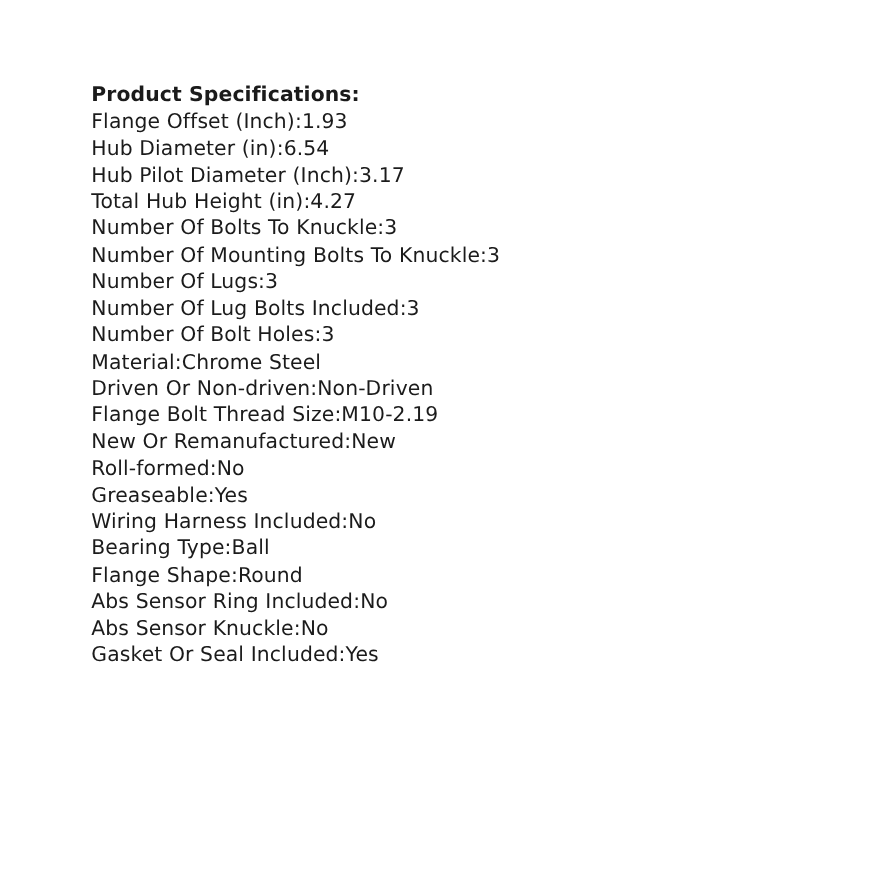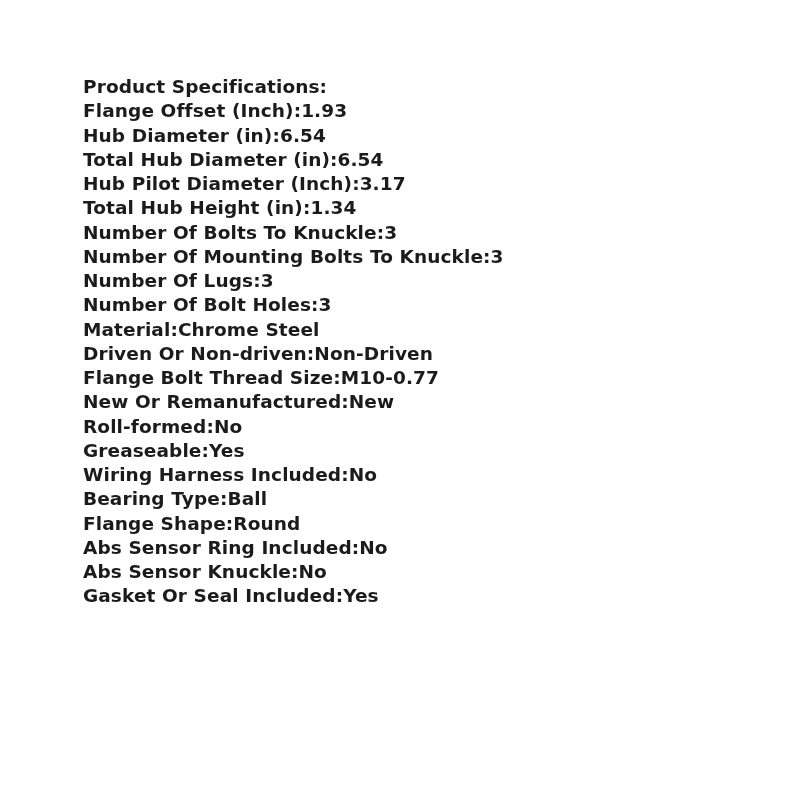--- a/index.html
+++ b/index.html
@@ -23,42 +23,42 @@
     color: #1b1b1b;
     font-size: 18.5px;
     line-height: 24.25px;
     letter-spacing: 0.1px;
     white-space: nowrap;
   }
   .spec-title {
     font-weight: bold;
   }
   .spec-row {
-    font-weight: bold;
+    font-weight: normal;
   }
 </style>
 </head>
 <body>
 
 <div class="canvas">
   <div class="spec-sheet">
     <div class="spec-title">Product Specifications:</div>
     <div id="spec-list">
         <div class="spec-row"><span>Flange Offset (Inch)</span>:<span>1.93</span></div>
         <div class="spec-row"><span>Hub Diameter (in)</span>:<span>6.54</span></div>
-        <div class="spec-row"><span>Total Hub Diameter (in)</span>:<span>6.54</span></div>
         <div class="spec-row"><span>Hub Pilot Diameter (Inch)</span>:<span>3.17</span></div>
-        <div class="spec-row"><span>Total Hub Height (in)</span>:<span>1.34</span></div>
+        <div class="spec-row"><span>Total Hub Height (in)</span>:<span>4.27</span></div>
         <div class="spec-row"><span>Number Of Bolts To Knuckle</span>:<span>3</span></div>
         <div class="spec-row"><span>Number Of Mounting Bolts To Knuckle</span>:<span>3</span></div>
         <div class="spec-row"><span>Number Of Lugs</span>:<span>3</span></div>
+        <div class="spec-row"><span>Number Of Lug Bolts Included</span>:<span>3</span></div>
         <div class="spec-row"><span>Number Of Bolt Holes</span>:<span>3</span></div>
         <div class="spec-row"><span>Material</span>:<span>Chrome Steel</span></div>
         <div class="spec-row"><span>Driven Or Non-driven</span>:<span>Non-Driven</span></div>
-        <div class="spec-row"><span>Flange Bolt Thread Size</span>:<span>M10-0.77</span></div>
+        <div class="spec-row"><span>Flange Bolt Thread Size</span>:<span>M10-2.19</span></div>
         <div class="spec-row"><span>New Or Remanufactured</span>:<span>New</span></div>
         <div class="spec-row"><span>Roll-formed</span>:<span>No</span></div>
         <div class="spec-row"><span>Greaseable</span>:<span>Yes</span></div>
         <div class="spec-row"><span>Wiring Harness Included</span>:<span>No</span></div>
         <div class="spec-row"><span>Bearing Type</span>:<span>Ball</span></div>
         <div class="spec-row"><span>Flange Shape</span>:<span>Round</span></div>
         <div class="spec-row"><span>Abs Sensor Ring Included</span>:<span>No</span></div>
         <div class="spec-row"><span>Abs Sensor Knuckle</span>:<span>No</span></div>
         <div class="spec-row"><span>Gasket Or Seal Included</span>:<span>Yes</span></div>
       </div>

